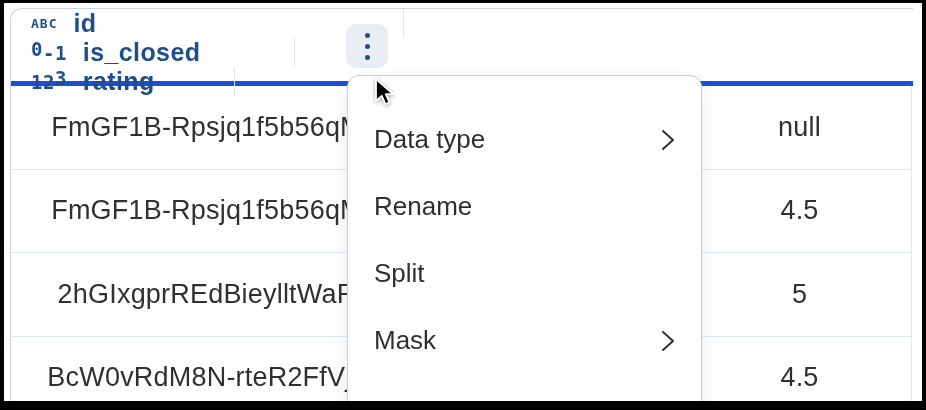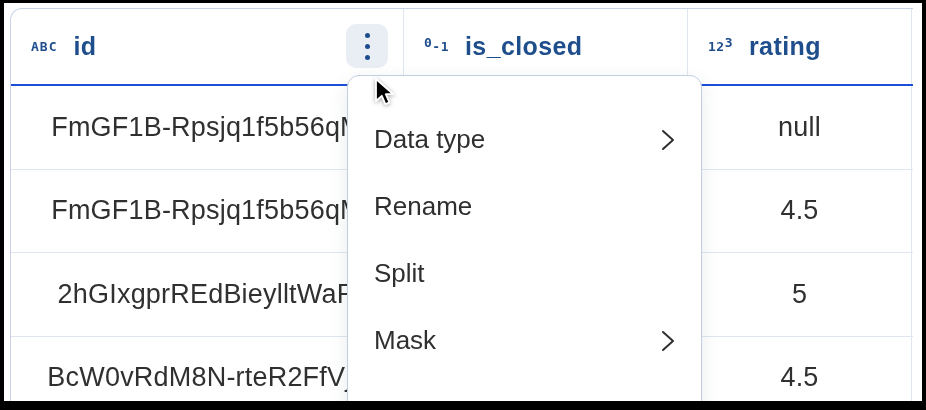--- a/index.html
+++ b/index.html
@@ -14,32 +14,32 @@
     border:3px solid #000;border-left-width:4px;border-right-width:4px;border-bottom-width:9px;
   }
   
   .table{
     position:absolute;left:10px;top:8px;width:902px;height:420px;
     border-top:1.5px solid #c8d3e3;border-left:1.5px solid #c8d3e3;
     border-top-left-radius:12px;
     background:#fff;
   }
   .row{display:flex;height:83.5px;border-bottom:1px solid #dfe6f2;box-sizing:border-box;}
-  .row.header{height:77px;border-bottom:2px solid #1d4ed8;}
+  .row.header{height:77px;border-bottom:5px solid #1d4ed8;flex-direction:column;}
   .cell{box-sizing:border-box;border-right:1px solid #dfe6f2;display:flex;align-items:center;white-space:nowrap;overflow:visible;}
   .col-id{width:393px;}
   .col-closed{width:284px;}
   .col-rating{width:224px;align-items:center;}
   .data{justify-content:center;font-size:27px;color:#303030;letter-spacing:0.2px;}
   
   .hcell{position:relative;padding-left:20px;}
   .hcell .label{font-size:25px;font-weight:600;color:#1e4e8c;letter-spacing:0.4px;margin-left:16px;}
   .badge{font-family:"DejaVu Sans Mono","Liberation Mono",monospace;font-weight:bold;color:#1e4e8c;}
   .badge-abc{font-size:13px;letter-spacing:1px;}
-  .badge-num{font-size:13px;letter-spacing:0.5px;}
+  .badge-num{font-size:19px;letter-spacing:0.5px;}
   .badge .raised{position:relative;top:-4px;display:inline-block;}
   
   .kebab{
     position:absolute;left:335px;top:15px;width:42px;height:44px;border-radius:10px;
     background:#e9eef5;display:flex;flex-direction:column;align-items:center;justify-content:center;gap:6px;
     cursor:pointer;
   }
   .kebab i{width:5px;height:5px;border-radius:50%;background:#1e4e8c;display:block;}
   
   .menu{

